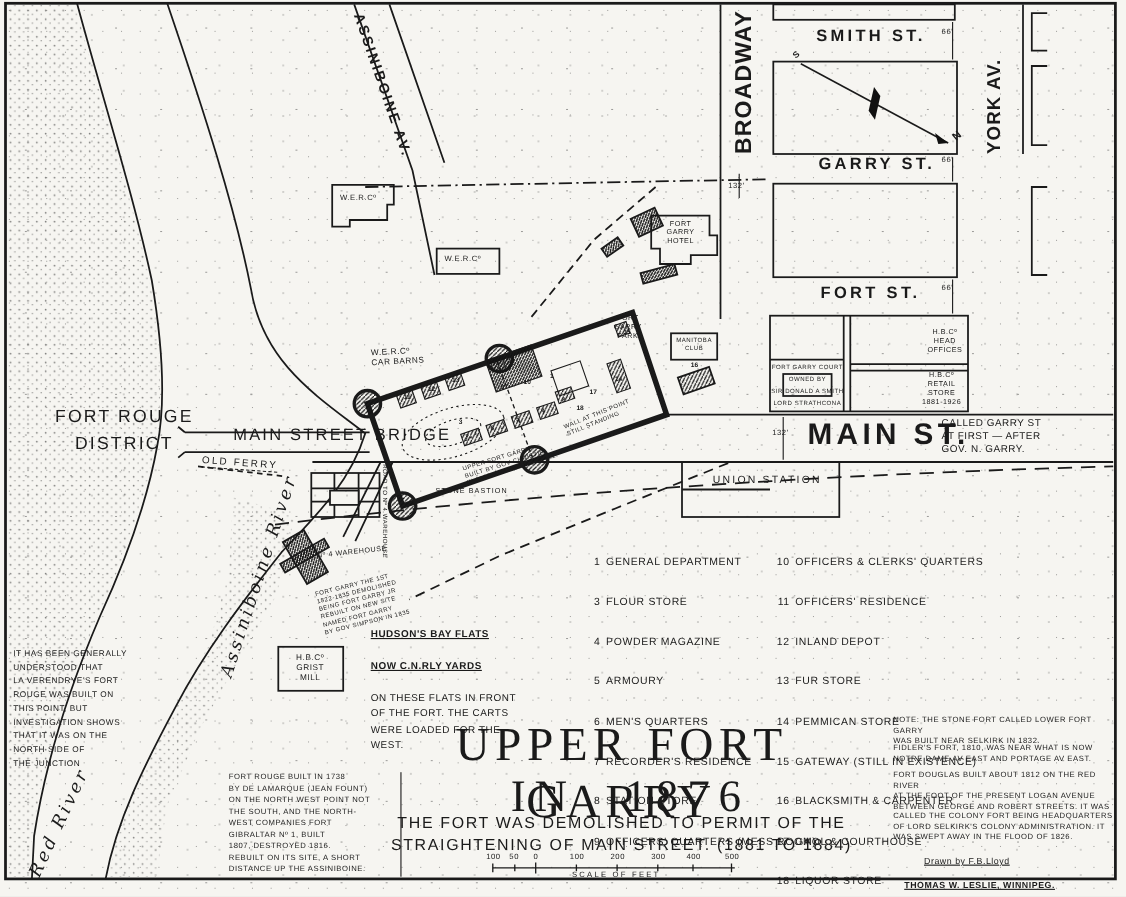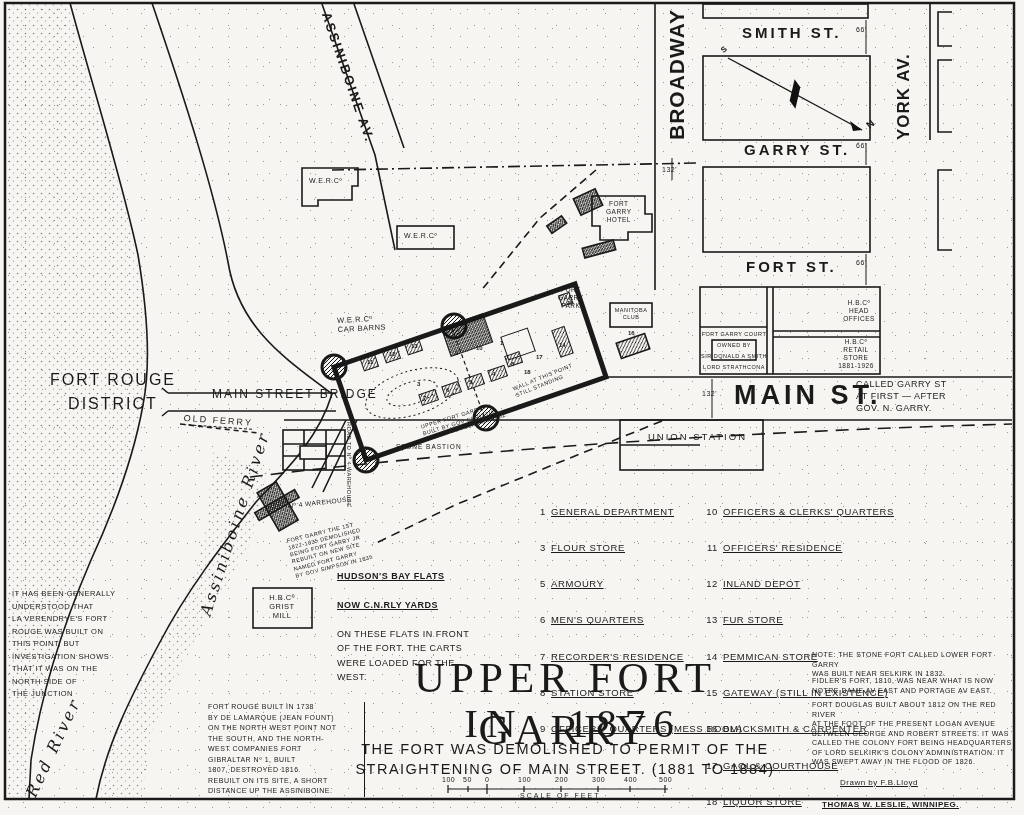--- a/index.html
+++ b/index.html
@@ -14,21 +14,21 @@
     background-position:3px 7px, 11px 2px, 0 0;}
   svg.lines{position:absolute;left:0;top:0;}
   .lbl{position:absolute;white-space:pre-line;line-height:1.22;letter-spacing:.5px;
        transform-origin:0 0;}
   .b{font-weight:bold;}
   .c{text-align:center;}
   .u{text-decoration:underline;}
   .serif{font-family:"Liberation Serif",serif;}
   .script{font-family:"DejaVu Serif",serif;font-style:italic;}
   .num{position:absolute;font-size:6px;font-weight:bold;line-height:1;}
-  .legend-row{font-size:9.5px;letter-spacing:.6px;line-height:16.8px;white-space:nowrap;text-decoration:underline;}
+  .legend-row{font-size:9.5px;letter-spacing:.6px;line-height:16.8px;white-space:nowrap;}
   .legend-row .n{display:inline-block;min-width:13px;text-align:right;margin-right:5px;}
   .tick{position:absolute;font-size:7px;top:0;}
 </style>
 </head>
 <body>
 
 <div class="map">
 
   <svg class="lines" width="1024" height="815" viewBox="0 0 1024 815" fill="none" stroke="#1a1a1a" stroke-width="1.6">
     <defs>
@@ -140,21 +140,21 @@
   <div class="lbl b" style="left:744px;top:141px;font-size:15px;letter-spacing:3px;">GARRY ST.</div>
   <div class="lbl" style="left:856px;top:142px;font-size:7px;">66'</div>
   <div class="lbl b" style="left:746px;top:258px;font-size:15px;letter-spacing:3px;">FORT ST.</div>
   <div class="lbl" style="left:856px;top:259px;font-size:7px;">66'</div>
   <div class="lbl" style="left:662px;top:166px;font-size:7px;">132'</div>
   <div class="lbl b" style="left:734px;top:379px;font-size:27px;letter-spacing:4px;">MAIN ST.</div>
   <div class="lbl" style="left:702px;top:390px;font-size:7px;">132'</div>
   <div class="lbl b" style="left:664px;top:140px;font-size:21px;letter-spacing:1px;transform:rotate(-90deg);">BROADWAY</div>
   <div class="lbl b" style="left:894px;top:140px;font-size:17px;letter-spacing:1px;transform:rotate(-90deg);">YORK AV.</div>
   <div class="lbl b" style="left:333px;top:10px;font-size:13px;letter-spacing:2px;transform:rotate(71deg);">ASSINIBOINE AV.</div>
-  <div class="lbl" style="left:180px;top:387px;font-size:12px;letter-spacing:2px;padding-left:32px;">MAIN STREET BRIDGE</div>
+  <div class="lbl" style="left:180px;top:387px;font-size:15px;letter-spacing:2px;padding-left:32px;">MAIN STREET BRIDGE</div>
   <div class="lbl" style="left:184px;top:413px;font-size:9px;letter-spacing:2px;transform:rotate(4deg);border-bottom:1px dashed #1a1a1a;">OLD FERRY</div>
 
   <div class="lbl c" style="left:48px;top:368px;width:130px;font-size:16px;letter-spacing:2px;line-height:1.5;">FORT ROUGE
 DISTRICT</div>
   <div class="lbl script" style="left:196px;top:612px;font-size:16px;letter-spacing:3px;transform:rotate(-72deg);">Assiniboine River</div>
   <div class="lbl script" style="left:22px;top:792px;font-size:16px;letter-spacing:3px;transform:rotate(-65deg);">Red River</div>
   <div class="lbl" style="left:309px;top:177px;font-size:7px;">W.E.R.Cº</div>
   <div class="lbl" style="left:404px;top:232px;font-size:7px;">W.E.R.Cº</div>
   <div class="lbl" style="left:337px;top:316px;font-size:7.5px;transform:rotate(-3deg);">W.E.R.Cº
 CAR BARNS</div>
@@ -244,20 +244,21 @@
 THE SOUTH, AND THE NORTH-
 WEST COMPANIES FORT
 GIBRALTAR Nº 1, BUILT
 1807, DESTROYED 1816.
 REBUILT ON ITS SITE, A SHORT
 DISTANCE UP THE ASSINIBOINE.</div>
 
   <div class="lbl" style="left:533px;top:484px;">
     <div class="legend-row"><span class="n">1</span><span>GENERAL DEPARTMENT</span></div>
     <div class="legend-row"><span class="n">3</span><span>FLOUR STORE</span></div>
+    <div class="legend-row"><span class="n">4</span><span>POWDER MAGAZINE</span></div>
     <div class="legend-row"><span class="n">5</span><span>ARMOURY</span></div>
     <div class="legend-row"><span class="n">6</span><span>MEN'S QUARTERS</span></div>
     <div class="legend-row"><span class="n">7</span><span>RECORDER'S RESIDENCE</span></div>
     <div class="legend-row"><span class="n">8</span><span>STATION STORE</span></div>
     <div class="legend-row"><span class="n">9</span><span>OFFICERS' QUARTERS (MESS ROOM)</span></div>
   </div>
   <div class="lbl" style="left:705px;top:484px;">
     <div class="legend-row"><span class="n">10</span><span>OFFICERS &amp; CLERKS' QUARTERS</span></div>
     <div class="legend-row"><span class="n">11</span><span>OFFICERS' RESIDENCE</span></div>
     <div class="legend-row"><span class="n">12</span><span>INLAND DEPOT</span></div>

